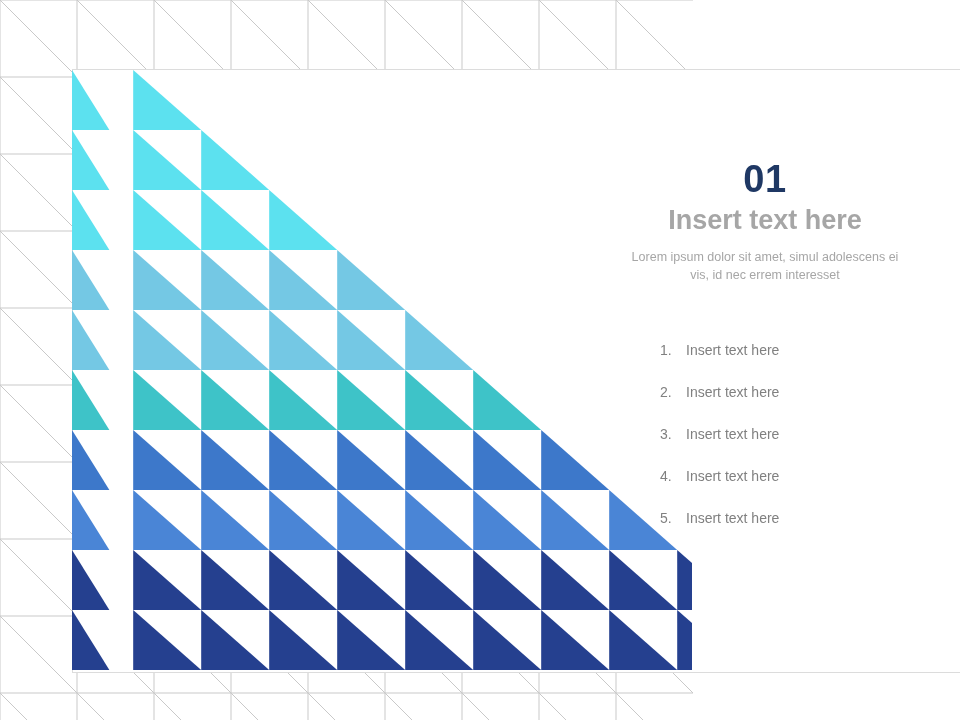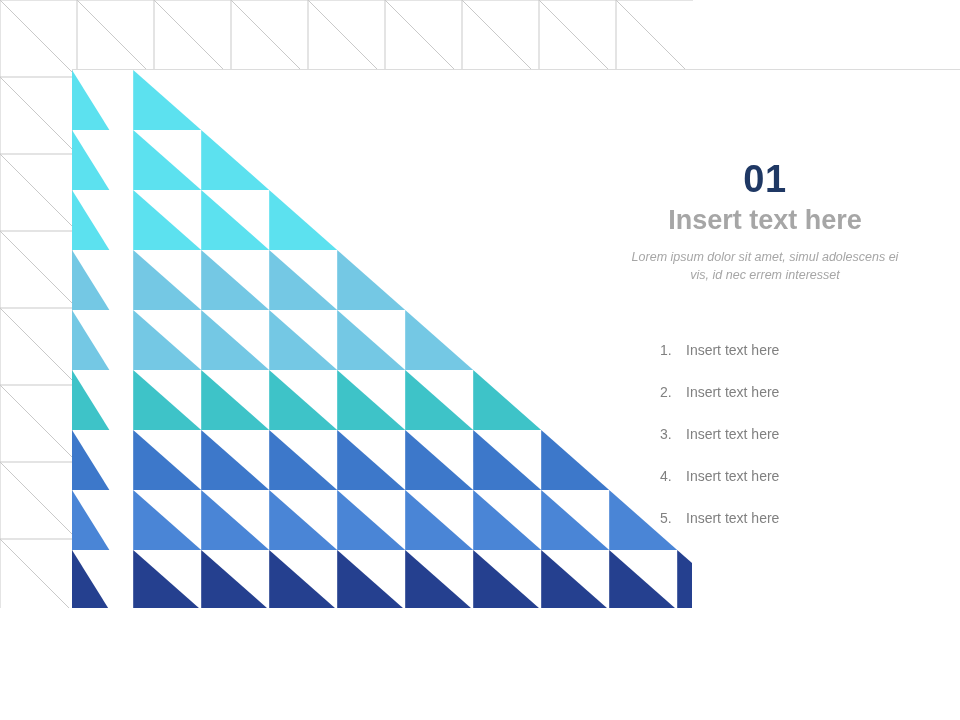--- a/index.html
+++ b/index.html
@@ -9,21 +9,21 @@
   }
   body {
     width: 960px;
     height: 720px;
     font-family: "Liberation Sans", sans-serif;
     overflow: hidden;
   }
   #slide {
     position: relative;
     width: 960px;
-    height: 608px;
+    height: 720px;
     background: #ffffff;
     overflow: hidden;
   }
   #bg-pattern {
     position: absolute;
     left: 0;
     top: 0;
     width: 960px;
     height: 720px;
   }
@@ -66,21 +66,20 @@
     color: #a6a6a6;
     line-height: 1.1;
     margin: 0 0 12px 0;
   }
   #sub {
     font-size: 12.5px;
     color: #a6a6a6;
     line-height: 1.45;
     margin: 12px;
     padding: 0 18px;
-    font-style: italic;
   }
   #list {
     position: absolute;
     left: 660px;
     top: 342px;
     width: 280px;
     margin: 0;
     padding: 0;
     list-style: none;
   }

